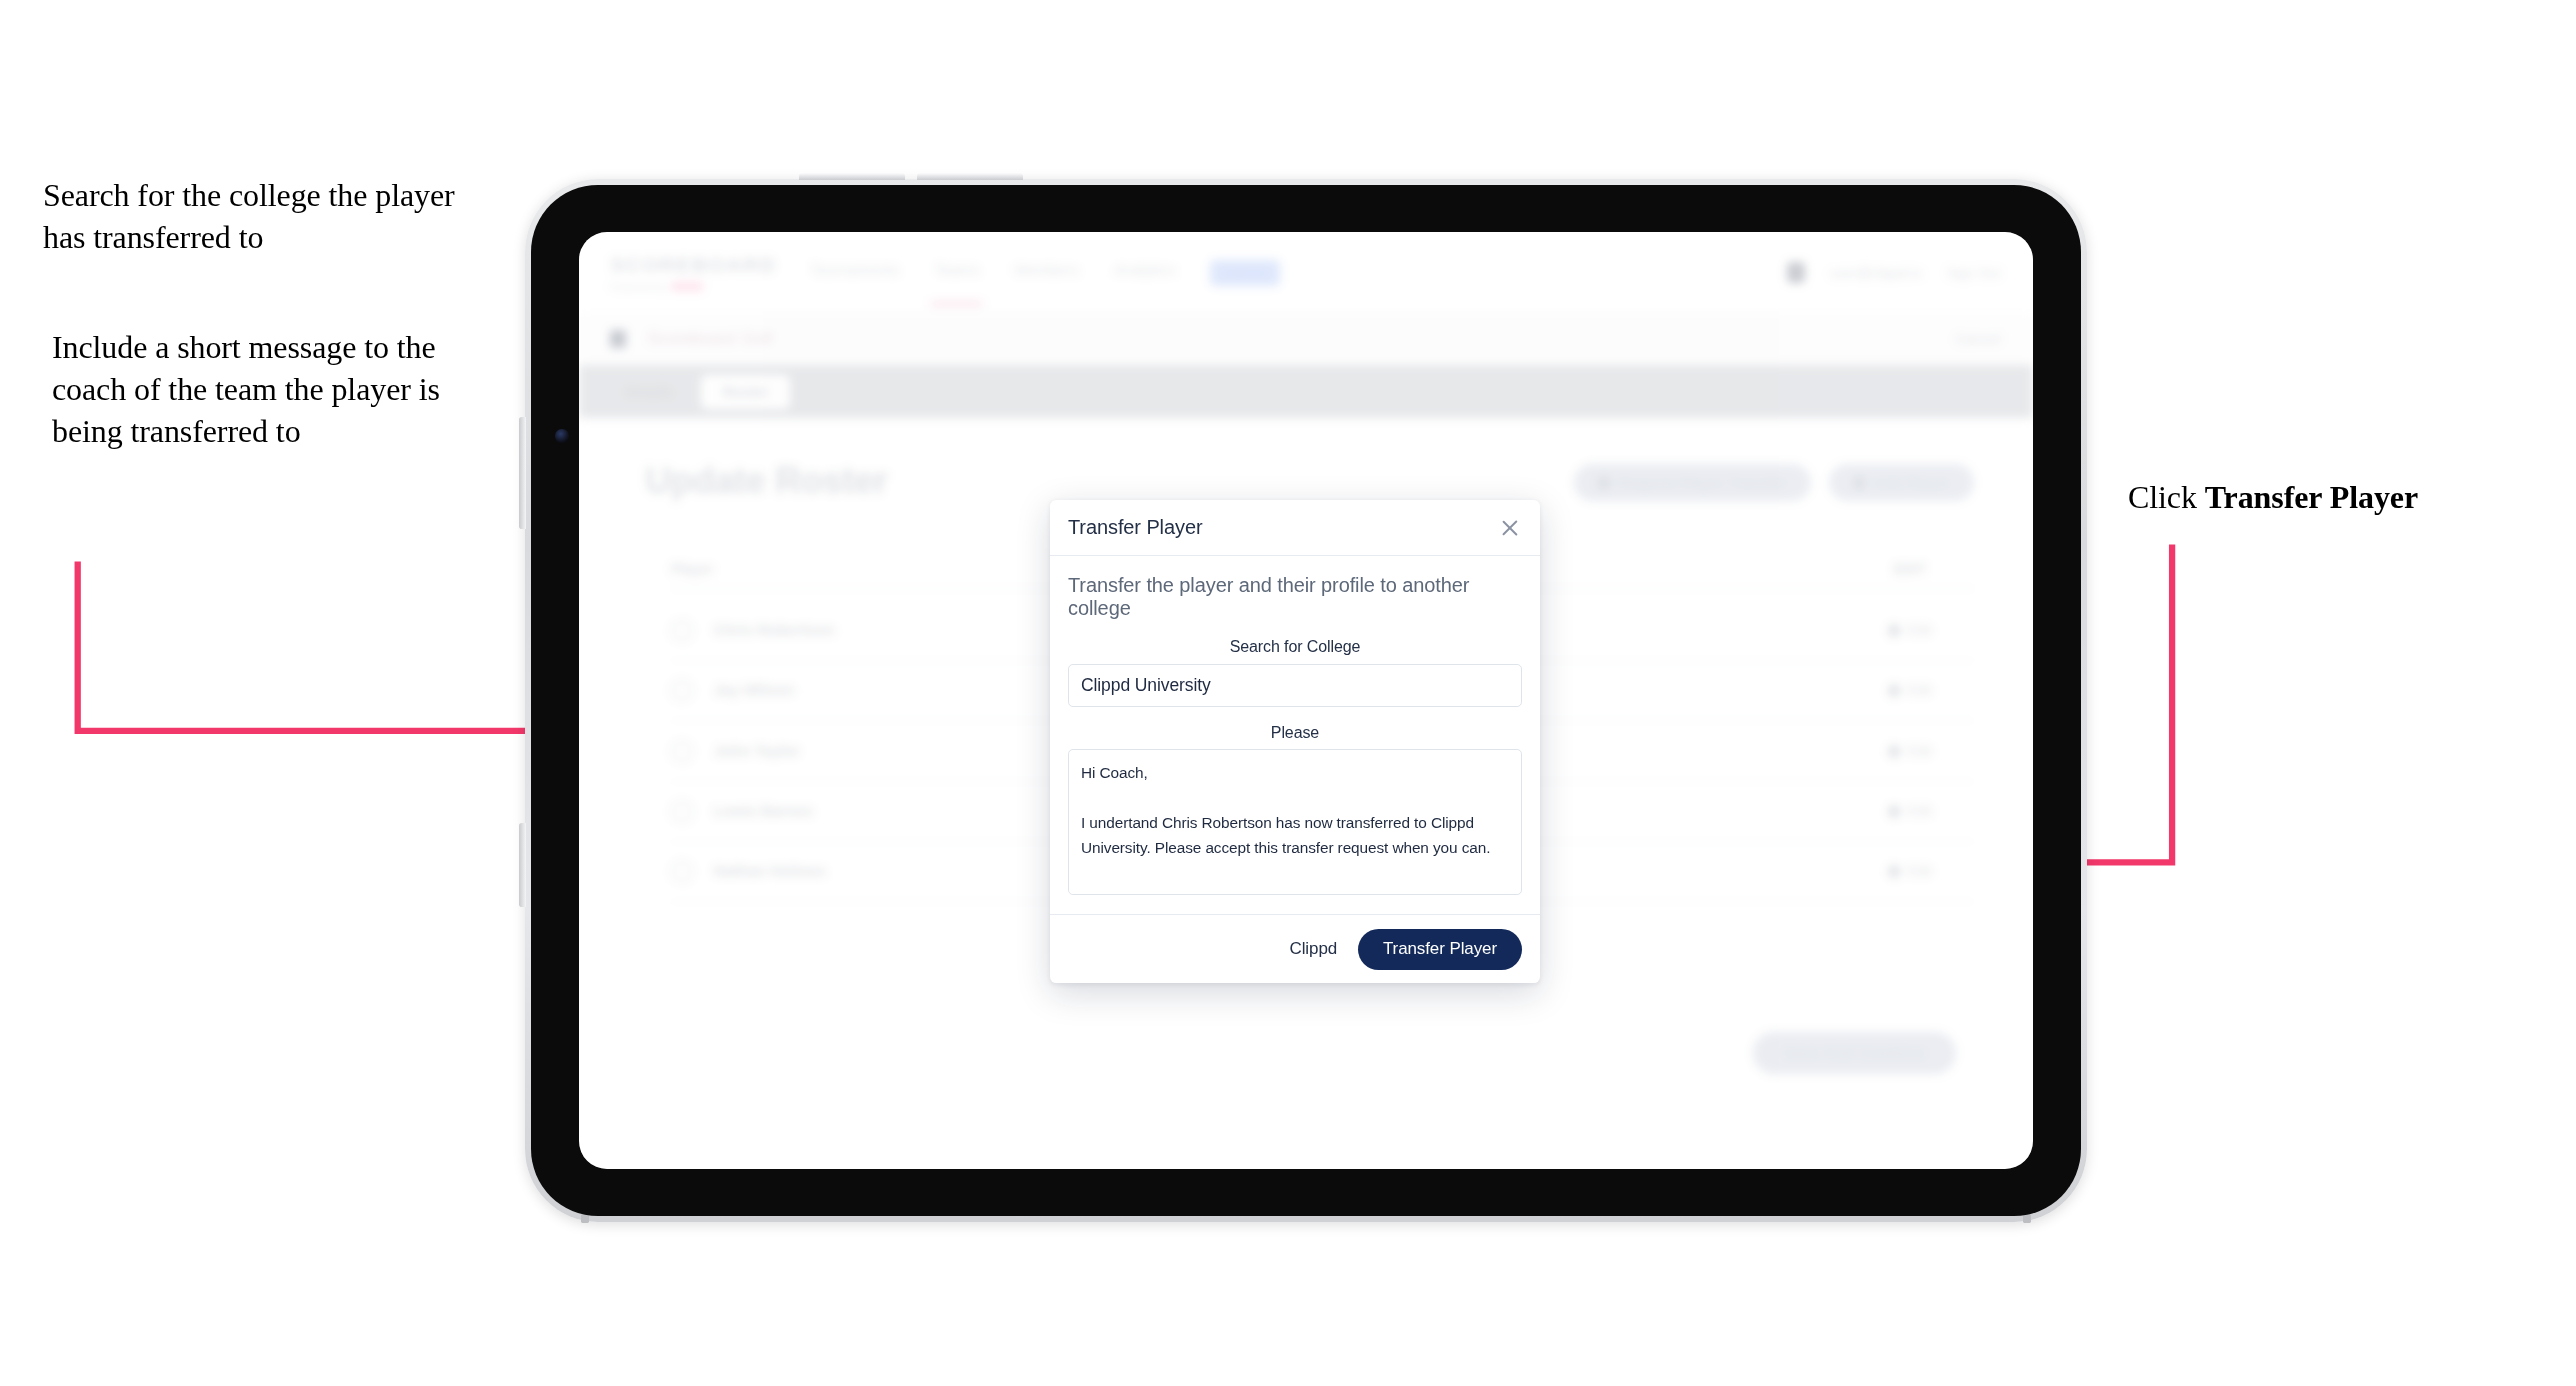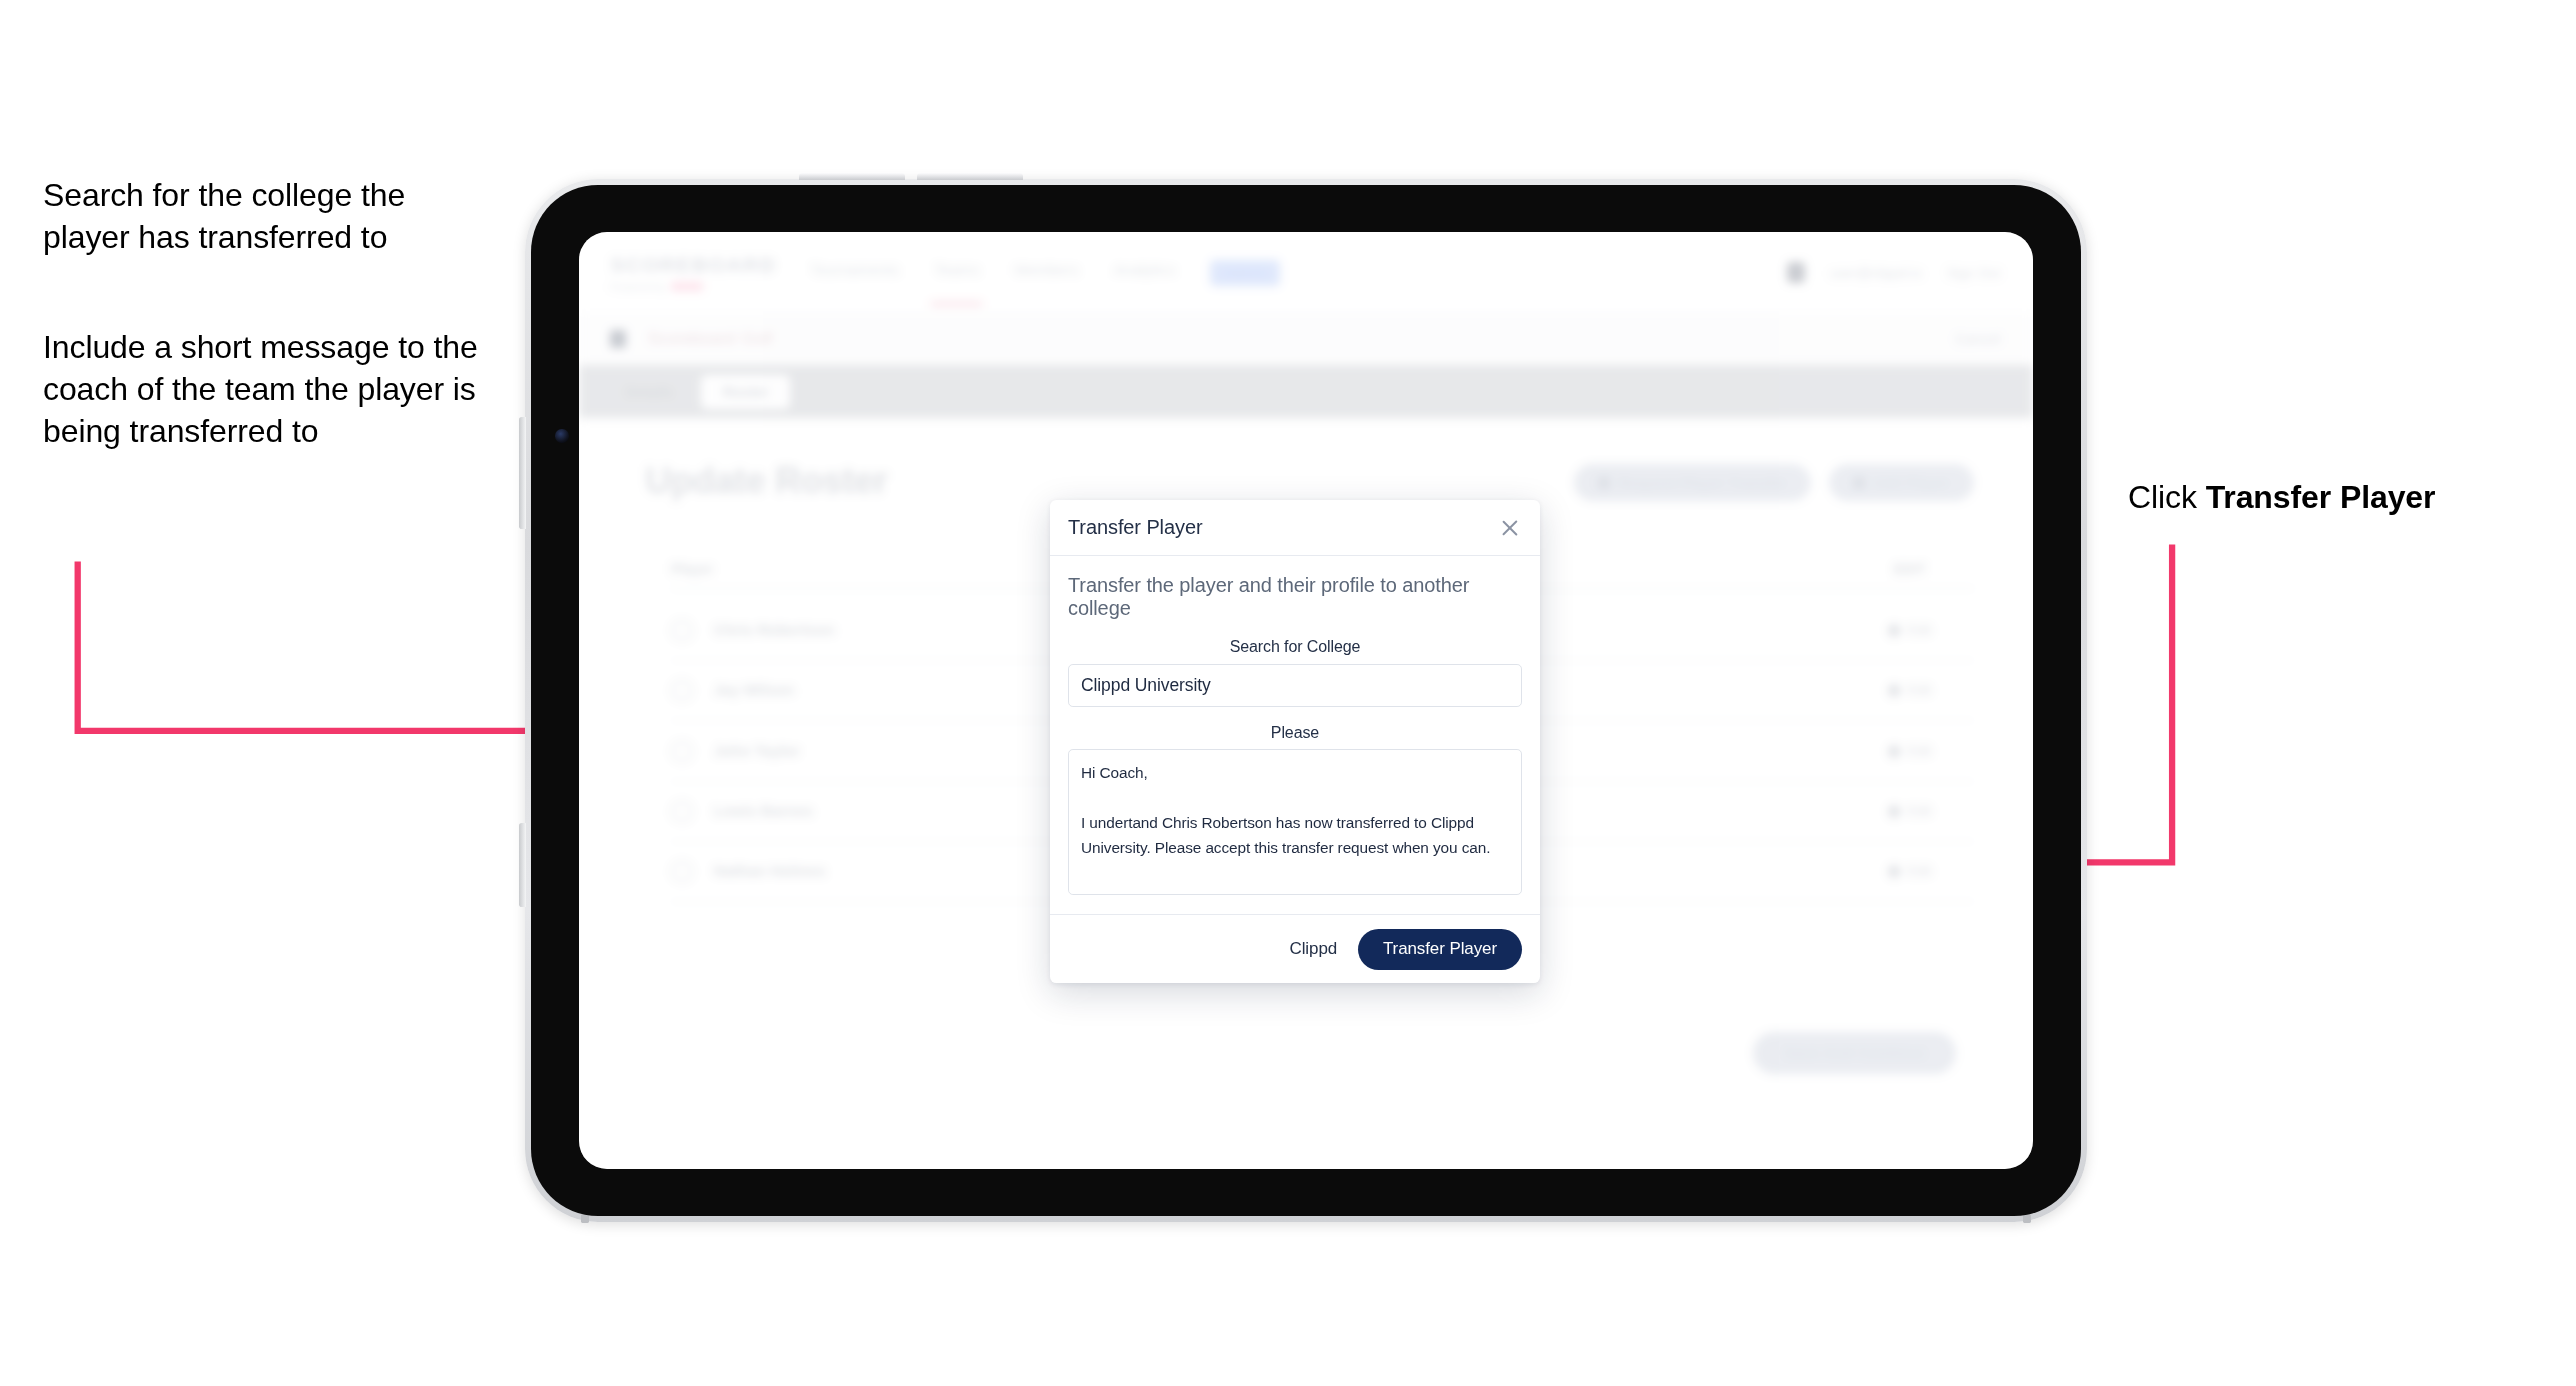--- a/index.html
+++ b/index.html
@@ -17,24 +17,24 @@
   }
 
   
   .annot {
     position: absolute;
     color: #000000;
     font-size: 32px;
     line-height: 1.32;
     font-weight: 400;
     letter-spacing: -0.1px;
-    font-family: Liberation Sans, sans-serif;
+    font-family: Liberation Serif, serif;
   }
   #annot-left-1 { left: 43px; top: 174px; width: 448px; }
-  #annot-left-2 { left: 43px; top: 326px; width: 448px; }
+  #annot-left-2 { left: 52px; top: 326px; width: 448px; }
   #annot-right  { left: 2128px; top: 476px; width: 448px; white-space: nowrap; }
   #annot-right .strong { font-weight: 700; }
 
   
   .arrow-svg {
     position: absolute;
     left: 0;
     top: 0;
     width: 2576px;
     height: 1386px;

